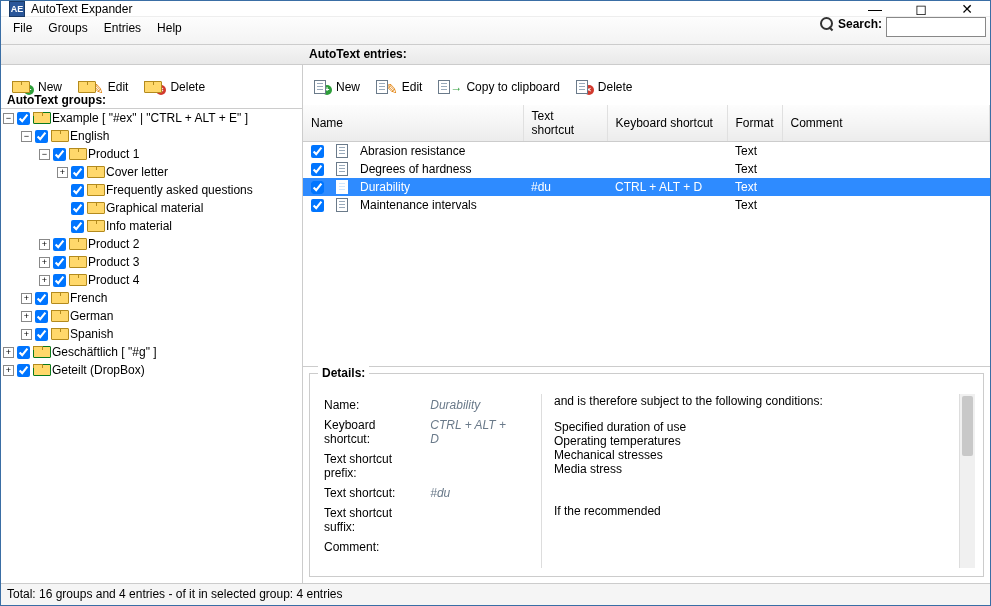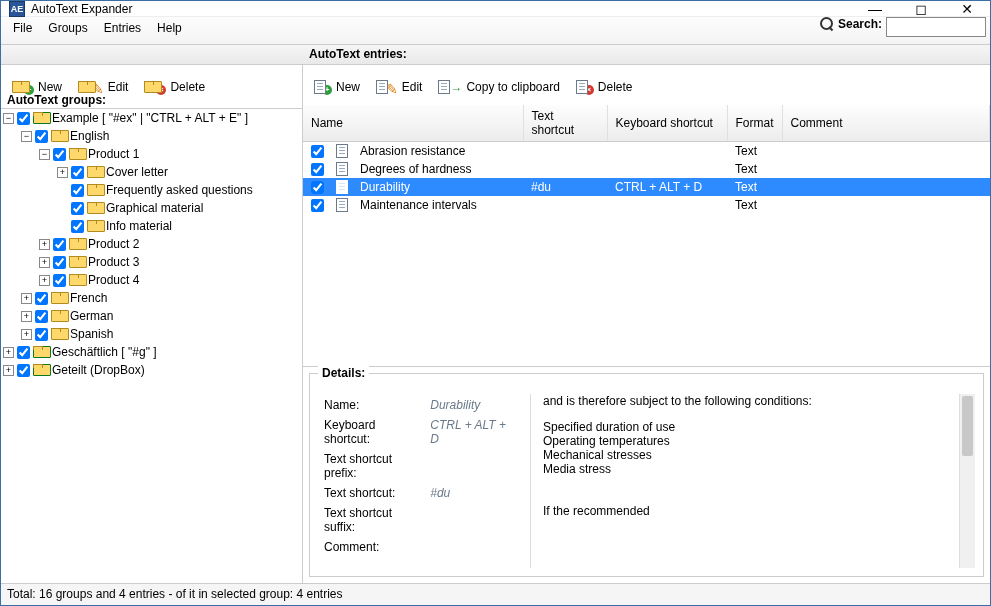--- a/index.html
+++ b/index.html
@@ -18,21 +18,21 @@
 .toolbar-row { height: 44px; display: flex; border-bottom: 1px solid #ccc; }
 .toolbar { display: flex; align-items: center; gap: 2px; padding: 0 4px; }
 .toolbar .tbtn { display: flex; align-items: center; gap: 4px; padding: 2px 6px; border: 1px solid transparent; cursor: pointer; }
 .vsplit { position: absolute; top: 104px; bottom: 22px; left: 0; right: 0; display: flex; }
 .left-pane { width: 302px; border-right: 1px solid #ccc; overflow: auto; padding: 4px 2px; }
 .right-area { flex: 1; display: flex; flex-direction: column; }
 .entries-pane { flex: 1; overflow: auto; border-bottom: 1px solid #ccc; }
 .details-pane { height: 216px; padding: 6px; position: relative; }
 .details-frame { border: 1px solid #ccc; height: 100%; position: relative; padding: 20px 8px 8px; }
 .details-frame .framelegend { position: absolute; top: -8px; left: 8px; background: #fff; padding: 0 4px; font-weight: bold; }
-.details-cols { display: flex; height: 100%; gap: 12px; }
+.details-cols { display: flex; height: 100%; gap: 23px; }
 .details-left { width: 200px; }
 .details-left table td { padding: 2px 4px; vertical-align: top; }
 .details-left .val { color: #6a7a8a; font-style: italic; }
 .details-right { flex: 1; border-left: 1px solid #ddd; padding-left: 12px; position: relative; overflow: hidden; }
 .details-right .scroll { position: absolute; right: 0; top: 0; bottom: 0; width: 16px; background: #f0f0f0; border-left: 1px solid #ddd; }
 .details-right .scroll .thumb { position: absolute; left: 2px; right: 2px; top: 2px; height: 60px; background: #c8c8c8; border-radius: 2px; }
 .tree ul { list-style: none; padding-left: 18px; }
 .tree > ul { padding-left: 0; }
 .tree li { white-space: nowrap; position: relative; }
 .tree .row { display: flex; align-items: center; height: 18px; gap: 3px; }

